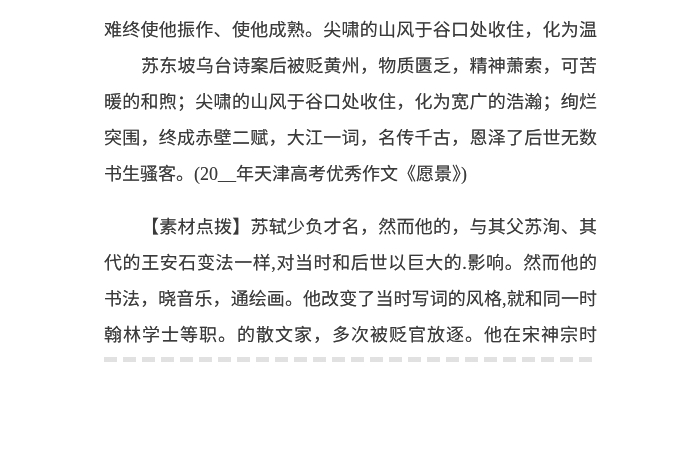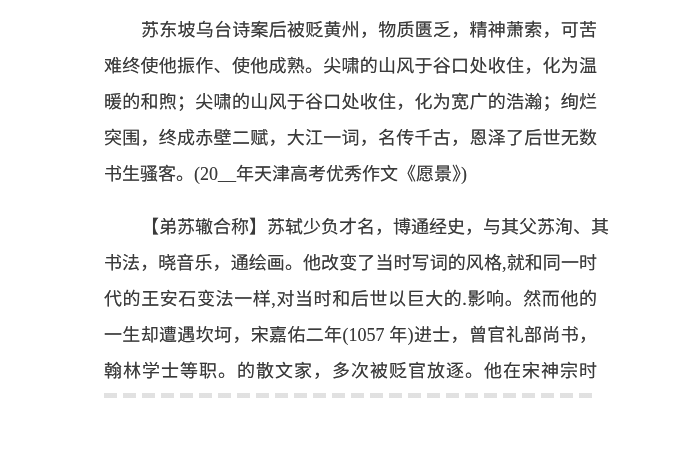--- a/index.html
+++ b/index.html
@@ -47,30 +47,29 @@
       rgba(0,0,0,0) 13px, rgba(0,0,0,0) 19px
     );
   }
 </style>
 </head>
 <body style="background: rgb(255, 255, 255);">
 
 <main class="doc" style="color: rgb(58, 58, 58);">
 
   <section class="para para-1">
+    <div class="line">难终使他振作、使他成熟。尖啸的山风于谷口处收住，化为温</div>
     <div class="line indent">苏东坡乌台诗案后被贬黄州，物质匮乏，精神萧索，可苦</div>
-    <div class="line">难终使他振作、使他成熟。尖啸的山风于谷口处收住，化为温</div>
     <div class="line">暖的和煦；尖啸的山风于谷口处收住，化为宽广的浩瀚；绚烂</div>
     <div class="line">突围，终成赤壁二赋，大江一词，名传千古，恩泽了后世无数</div>
     <div class="line natural">书生骚客。(20__年天津高考优秀作文《愿景》)</div>
   </section>
 
   <section class="para para-2">
-    <div class="line indent">【弟苏辙合称】苏轼少负才名，博通经史，与其父苏洵、其</div>
+    <div class="line indent">【素材点拨】苏轼少负才名，然而他的，与其父苏洵、其</div>
+    <div class="line">代的王安石变法一样,对当时和后世以巨大的.影响。然而他的</div>
     <div class="line">书法，晓音乐，通绘画。他改变了当时写词的风格,就和同一时</div>
-    <div class="line">代的王安石变法一样,对当时和后世以巨大的.影响。然而他的</div>
-    <div class="line">一生却遭遇坎坷，宋嘉佑二年(1057 年)进士，曾官礼部尚书，</div>
     <div class="line">翰林学士等职。的散文家，多次被贬官放逐。他在宋神宗时</div>
   </section>
 
   <div class="cutoff-line"></div>
 
 </main>
 
 </body></html>

